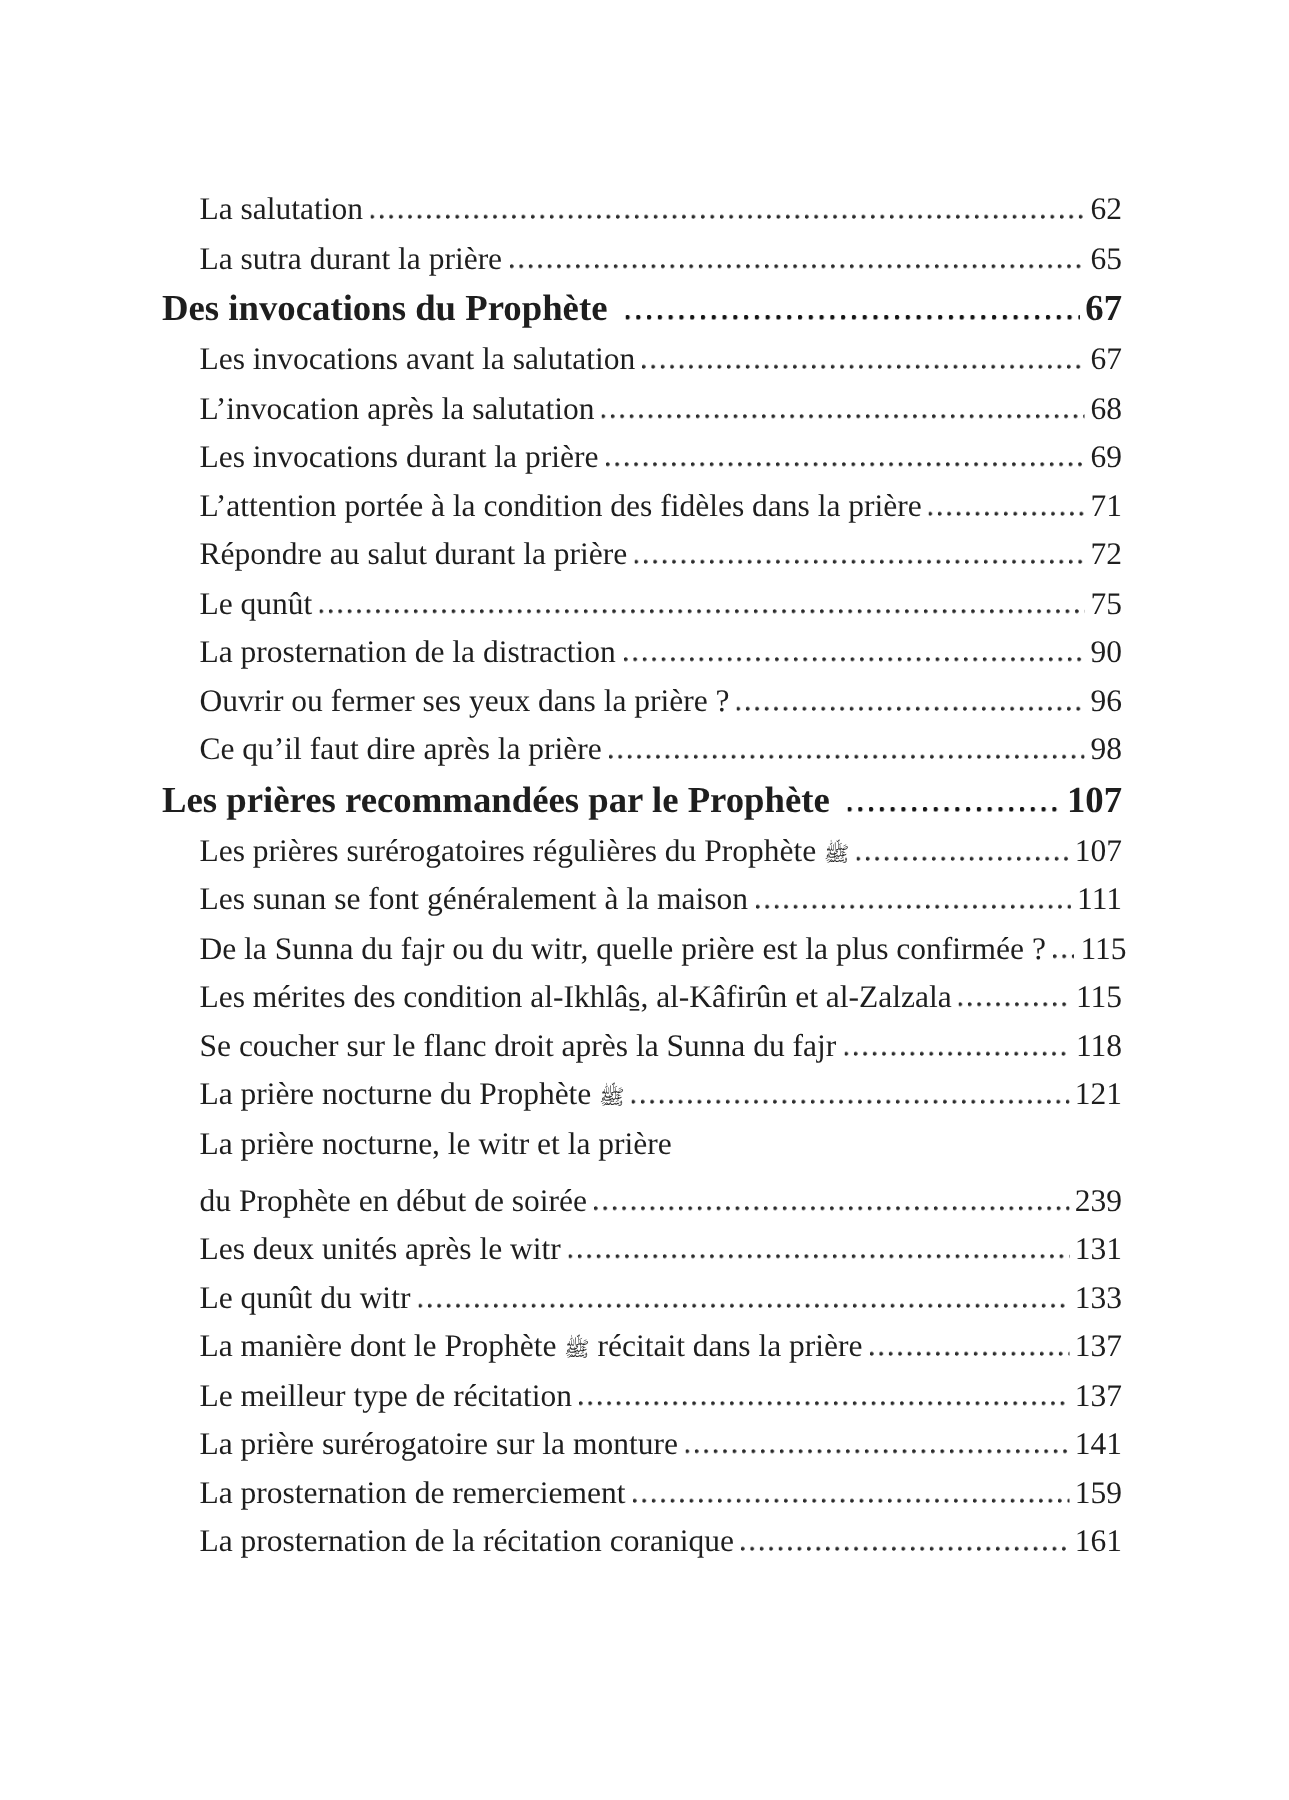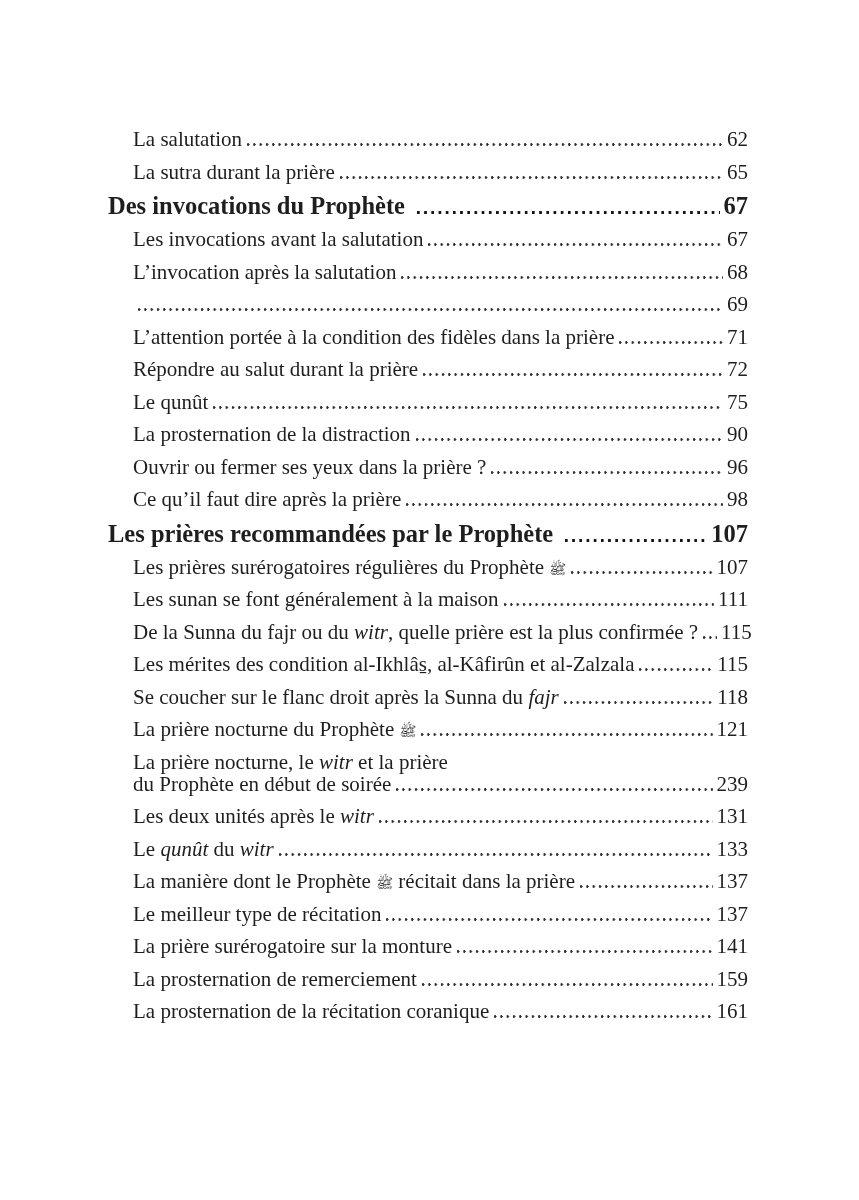--- a/index.html
+++ b/index.html
@@ -27,21 +27,21 @@
   .row.heading {
     font-weight:bold;
     font-size:24.5px;
     line-height:26px;
     margin-top:8px;
     margin-bottom:9px;
     padding-left:0;
     text-align:center;
   }
   .title { white-space:nowrap; flex:0 1 auto; }
-  .it { font-style:italic; }
+  .it { }
   .saw {
     font-family:"DejaVu Sans",sans-serif;
     font-size:14px;
     line-height:14px;
   }
   .leader {
     flex:1 1 20px;
     min-width:14px;
     height:3px;
     align-self:baseline;
@@ -50,21 +50,21 @@
     background-size:6.3px 3px;
     background-repeat:repeat-x;
     background-position:left bottom;
   }
   .heading .leader {
     background-image:radial-gradient(circle at 1.3px 1.5px, #141414 1.35px, rgba(0,0,0,0) 1.8px);
     background-size:7.2px 3px;
     margin-left:12px;
   }
   .pagenum { margin-left:2px; flex:0 0 auto; }
-  .row.noleader { margin-bottom:0;text-align:right; }
+  .row.noleader { margin-bottom:16px;text-align:right; }
 </style>
 </head>
 <body>
 
 <div class="page">
   <div class="toc">
       <div class="row sub">
         <span class="title"><span>La salutation</span></span>
         <span class="leader"></span>
         <span class="pagenum">62</span>
@@ -83,20 +83,21 @@
         <span class="title"><span>Les invocations avant la salutation</span></span>
         <span class="leader"></span>
         <span class="pagenum">67</span>
       </div>
       <div class="row sub">
         <span class="title"><span>L’invocation après la salutation</span></span>
         <span class="leader"></span>
         <span class="pagenum">68</span>
       </div>
       <div class="row sub">
+        <span class="title"><span>Les invocations durant la prière</span></span>
         <span class="leader"></span>
         <span class="pagenum">69</span>
       </div>
       <div class="row sub">
         <span class="title"><span>L’attention portée à la condition des fidèles dans la prière</span></span>
         <span class="leader"></span>
         <span class="pagenum">71</span>
       </div>
       <div class="row sub">
         <span class="title"><span>Répondre au salut durant la prière</span></span>

